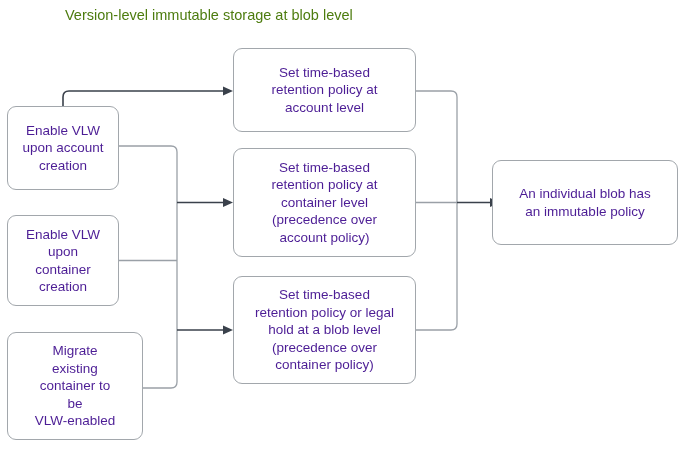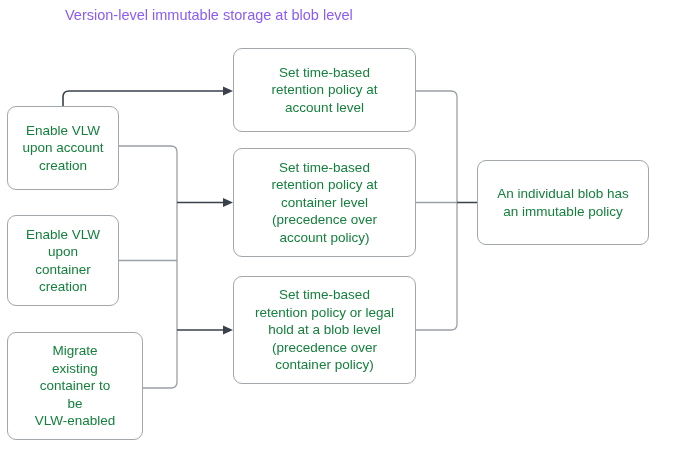--- a/index.html
+++ b/index.html
@@ -14,21 +14,21 @@
     height: 452px;
     background: #ffffff;
     overflow: hidden;
   }
   .diagram-title {
     position: absolute;
     left: 65px;
     top: 6px;
     font-size: 14.5px;
     line-height: 18px;
-    color: #8b5cf6;
+    color: #4d7c0f;
     white-space: nowrap;
   }
   .wires {
     position: absolute;
     left: 0;
     top: 0;
   }
   .node {
     position: absolute;
     box-sizing: border-box;
@@ -36,32 +36,32 @@
     border: 1px solid #a2a7ac;
     border-radius: 9px;
     display: flex;
     align-items: center;
     justify-content: center;
     text-align: center;
   }
   .node .label {
     font-size: 13.5px;
     line-height: 17.5px;
-    color: #15803d;
+    color: #4c1d95;
     white-space: pre-line;
     padding: 2px 4px;
   }
   
   #node-l1 { left: 7px;   top: 106px; width: 112px; height: 84px; }
   #node-l2 { left: 7px;   top: 215px; width: 112px; height: 91px; }
   #node-l3 { left: 7px;   top: 332px; width: 136px; height: 108px; }
   #node-m1 { left: 233px; top: 48px;  width: 183px; height: 84px; }
   #node-m2 { left: 233px; top: 148px; width: 183px; height: 109px; }
   #node-m3 { left: 233px; top: 276px; width: 183px; height: 108px; }
-  #node-r1 { left: 477px; top: 160px; width: 172px; height: 85px; }
+  #node-r1 { left: 492px; top: 160px; width: 186px; height: 85px; }
 </style>
 </head>
 <body>
 
 <div class="canvas">
 
   <div class="diagram-title">Version-level immutable storage at blob level</div>
 
   <svg class="wires" width="694" height="452" viewBox="0 0 694 452">
 

